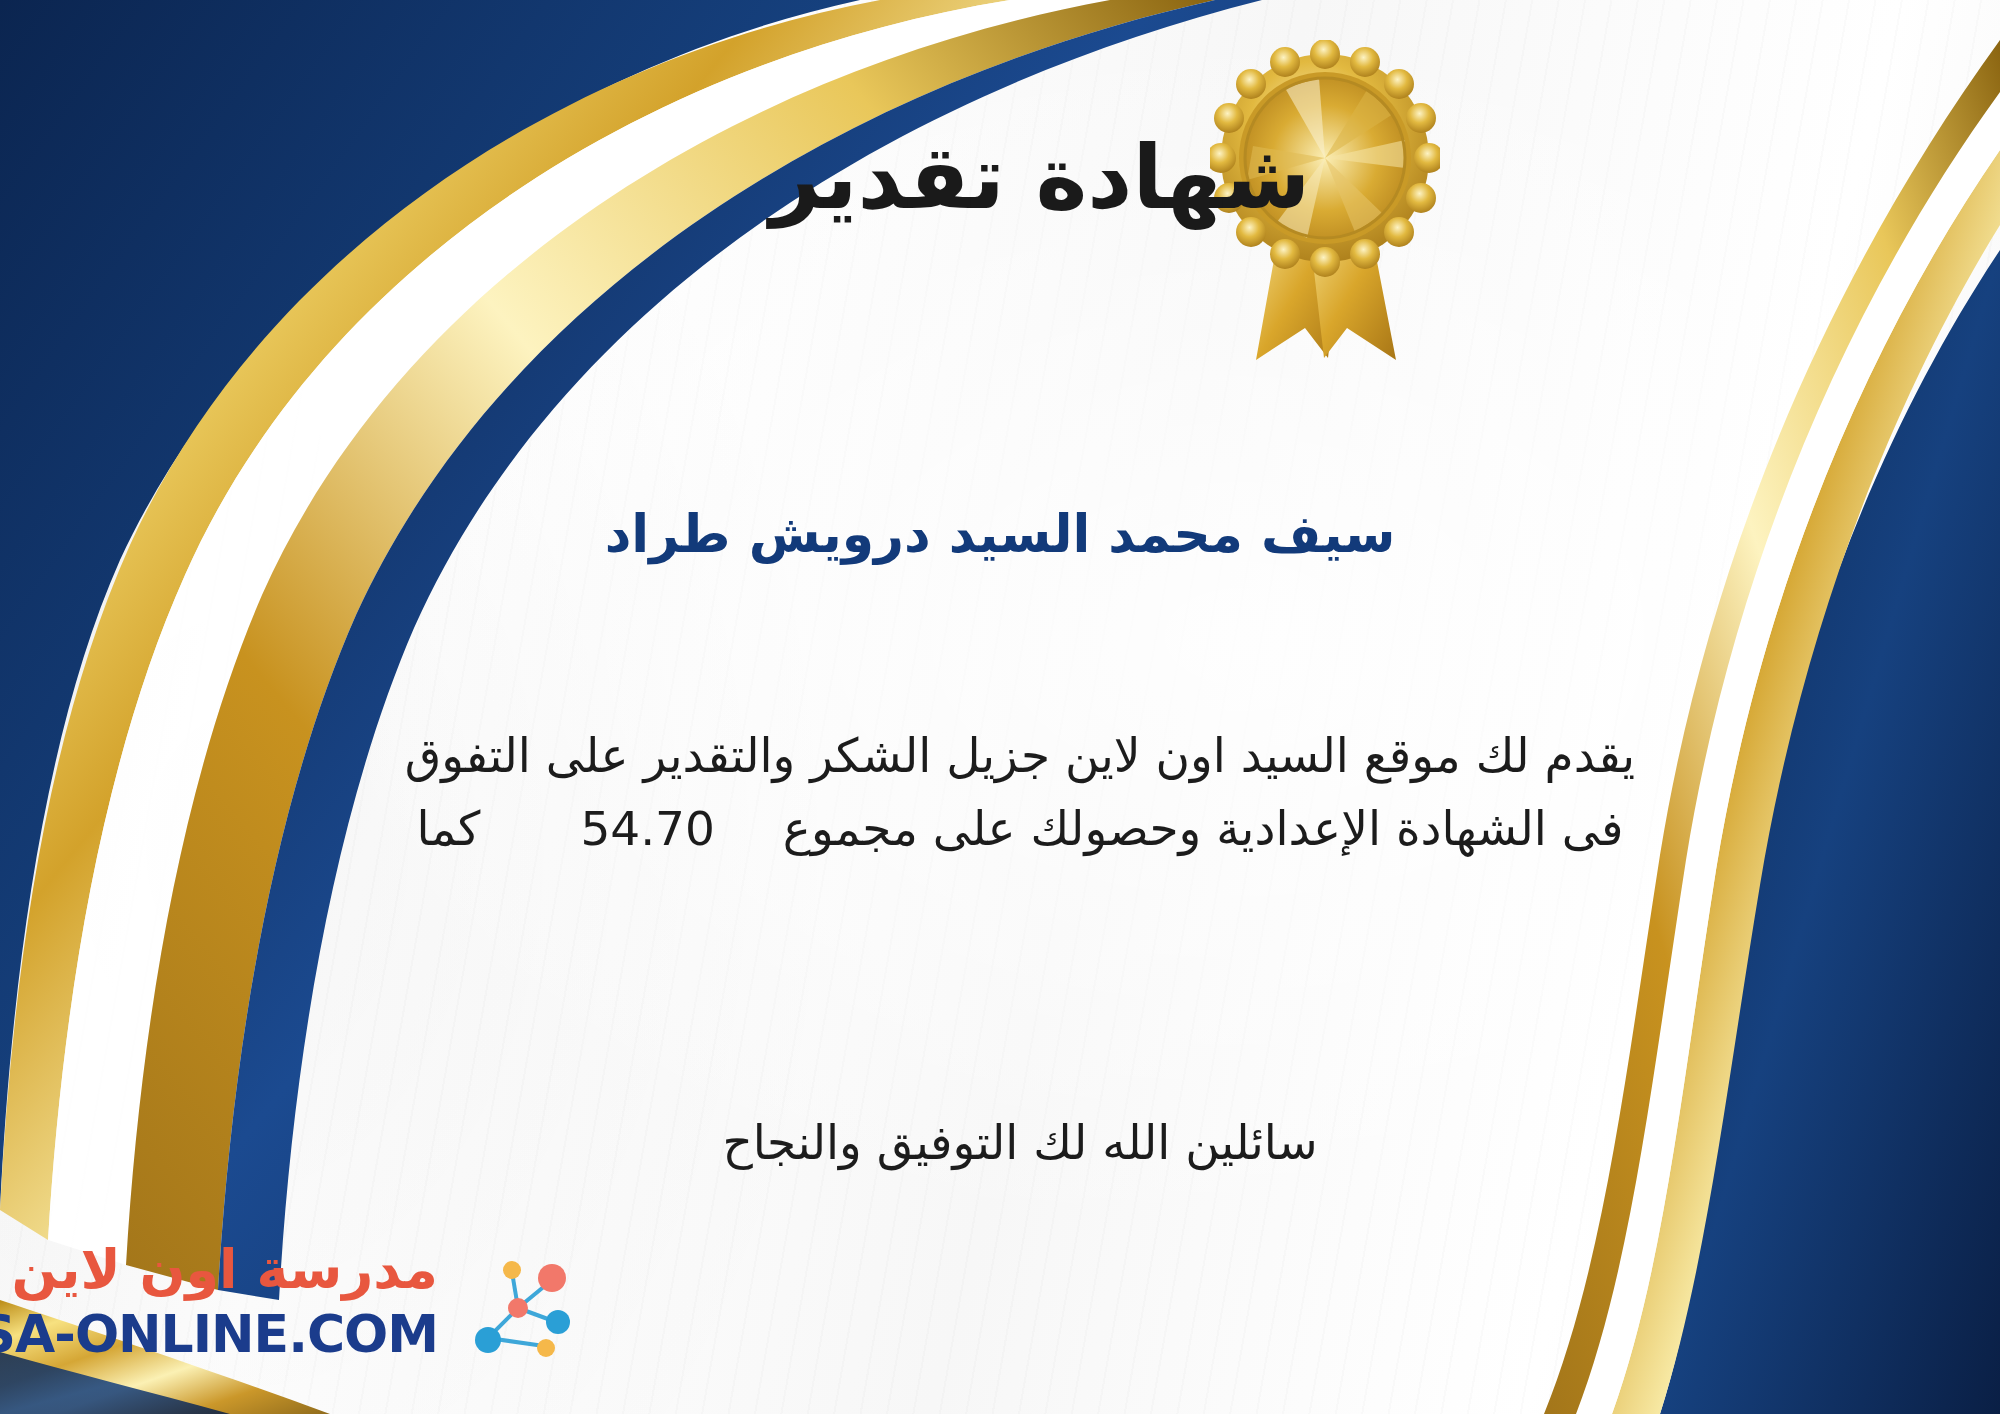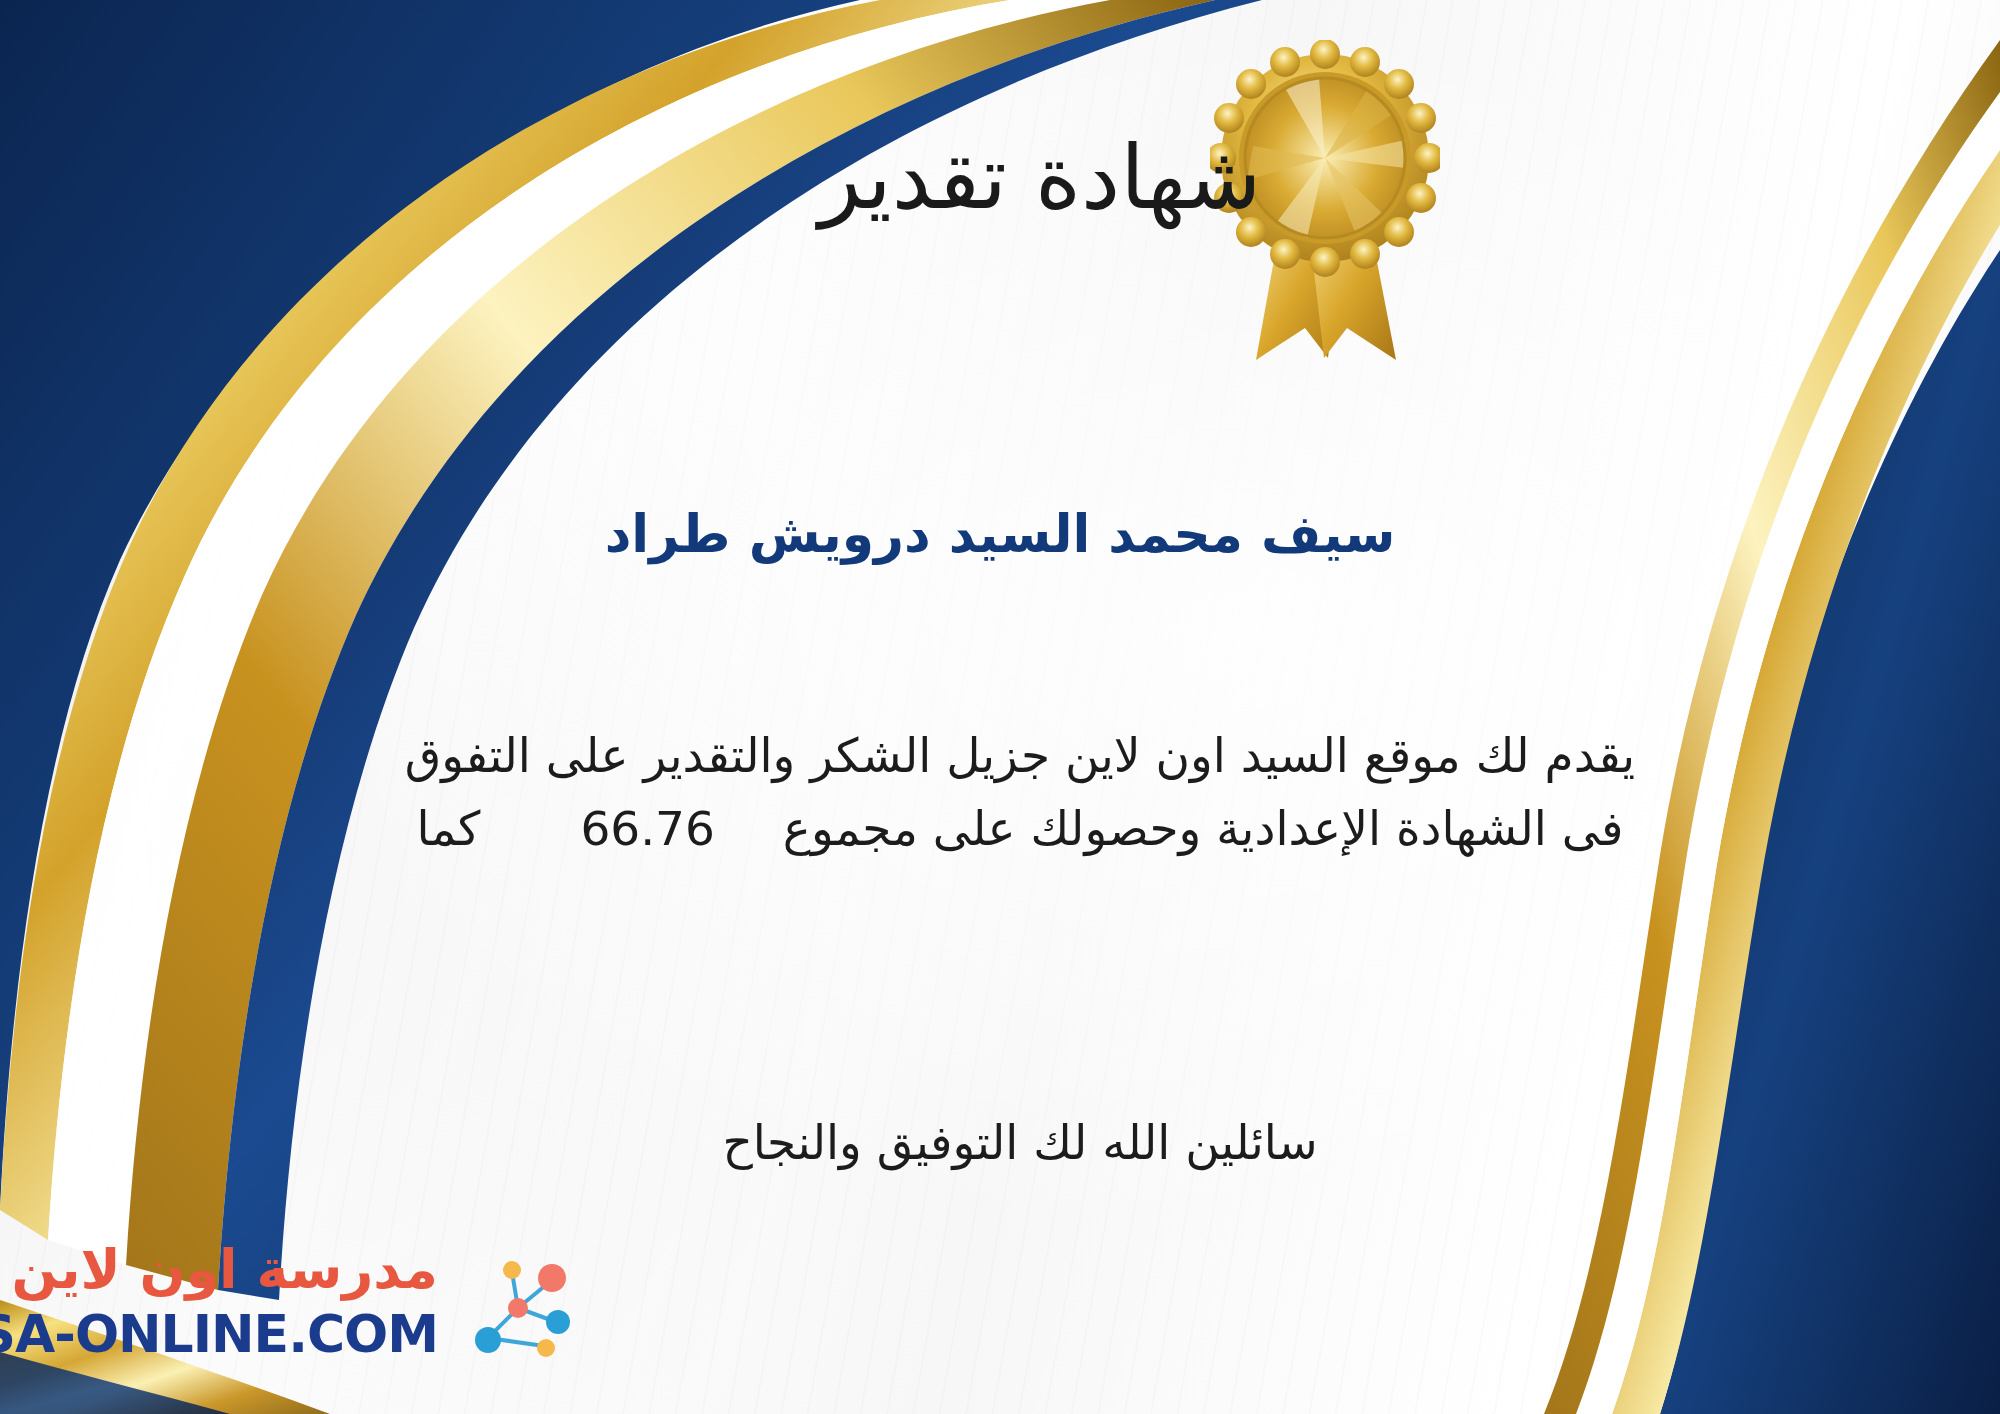--- a/index.html
+++ b/index.html
@@ -68,21 +68,21 @@
     direction: rtl;
   }
 
   .cert-title {
     position: absolute;
     top: 130px;
     right: 560px;
     width: 800px;
     text-align: center;
     font-size: 88px;
-    font-weight: 400;
+    font-weight: 700;
     color: #1a1a1a;
     letter-spacing: 0px;
     line-height: 1.1;
   }
 
   .recipient-name {
     position: absolute;
     top: 505px;
     right: 290px;
     width: 1420px;
@@ -292,21 +292,21 @@
 
     <div class="cert-title">شهادة تقدير</div>
 
     <div class="recipient-name">سيف محمد السيد درويش طراد</div>
 
     <div class="body-text">
       <span class="body-line">يقدم لك موقع السيد اون لاين جزيل الشكر  والتقدير على التفوق</span>
       <span class="body-line">
         <span>فى الشهادة الإعدادية وحصولك على مجموع</span>
         <span class="gap-sm"></span>
-        <span class="score">66.76</span>
+        <span class="score">54.70</span>
         <span class="gap-md"></span>
         <span>كما</span>
       </span>
     </div>
 
     <div class="closing-text">سائلين الله لك التوفيق  والنجاح</div>
   </div>
 
   <div class="logo">
     <div class="logo-ar">مدرسة اون لاين</div>

